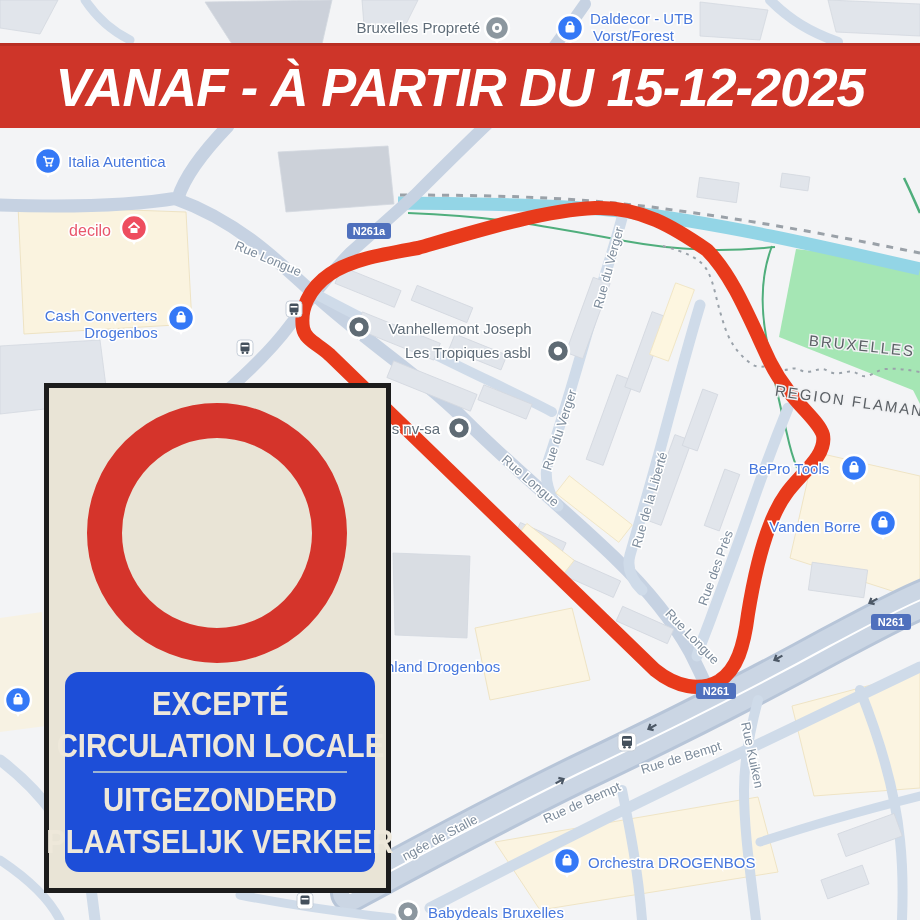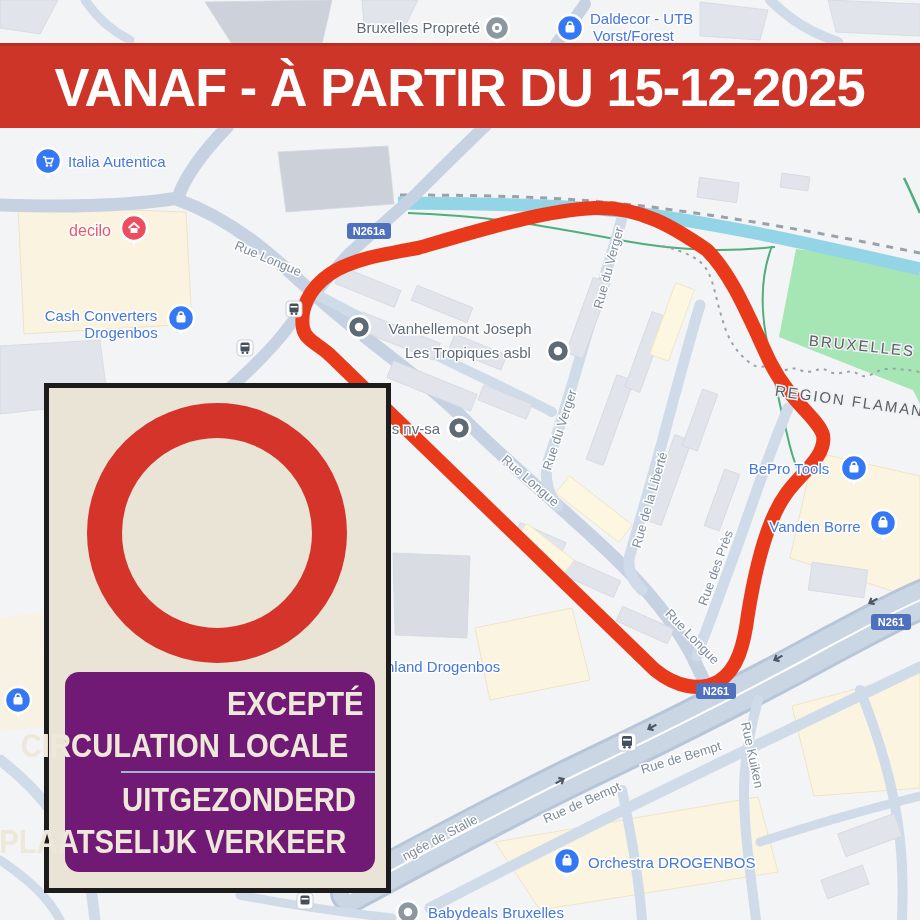--- a/index.html
+++ b/index.html
@@ -2,31 +2,31 @@
 <html><head>
 <meta charset="utf-8">
 <style>
   html,body{margin:0;padding:0;background:#fff;}
   #stage{position:relative;width:920px;height:920px;overflow:hidden;background:#f3f4f6;
          font-family:"Liberation Sans", sans-serif;}
   #mapsvg{position:absolute;left:0;top:0;z-index:1;}
   
   #banner{position:absolute;left:0;top:43px;width:920px;height:82px;z-index:5;
           background:#ce3529;border-top:3px solid #b92e23;
-          display:flex;align-items:center;justify-content:center;}
+          display:flex;align-items:center;justify-content:center;font-style:italic;}
   #banner .txt{color:#ffffff;font-weight:bold;font-size:54px;letter-spacing:-1px;
           white-space:nowrap;display:inline-block;transform:scaleX(0.97);}
   
   #sign{position:absolute;left:44px;top:383px;width:347px;height:510px;z-index:6;
         background:#e9e4d6;border:5px solid #1c1c1c;box-sizing:border-box;}
   #ring{position:absolute;left:38px;top:15px;width:190px;height:190px;
         border:35px solid #d5342b;border-radius:50%;}
   #panel{position:absolute;left:16px;top:284px;width:310px;height:200px;
-         background:#701a75;border-radius:14px;display:flex;flex-direction:column;
-         justify-content:center;align-items:flex-end;padding:4px 0;box-sizing:border-box;}
+         background:#1d4ed8;border-radius:14px;display:flex;flex-direction:column;
+         justify-content:center;align-items:center;padding:4px 0;box-sizing:border-box;}
   .pline{color:#eee8da;font-weight:bold;font-size:34px;line-height:42px;white-space:nowrap;
          display:inline-block;transform:scaleX(0.86);}
   #panel hr{width:82%;border:none;border-top:2px solid #9db4d2;margin:5px 0;}
   
   text{font-family:"Liberation Sans", sans-serif;}
   .roadlbl{fill:#7d8c9c;font-size:13px;paint-order:stroke;stroke:#ffffff;stroke-width:3px;}
   .poilbl{fill:#5f6c78;font-size:15px;paint-order:stroke;stroke:#ffffff;stroke-width:3px;}
   .storelbl{fill:#4677dd;font-size:15px;paint-order:stroke;stroke:#ffffff;stroke-width:3px;}
   .arealbl{fill:#5b6065;font-size:15px;letter-spacing:2px;paint-order:stroke;stroke:#f0f1f3;stroke-width:3px;}
   .badgetxt{fill:#ffffff;font-size:11px;font-weight:bold;}

